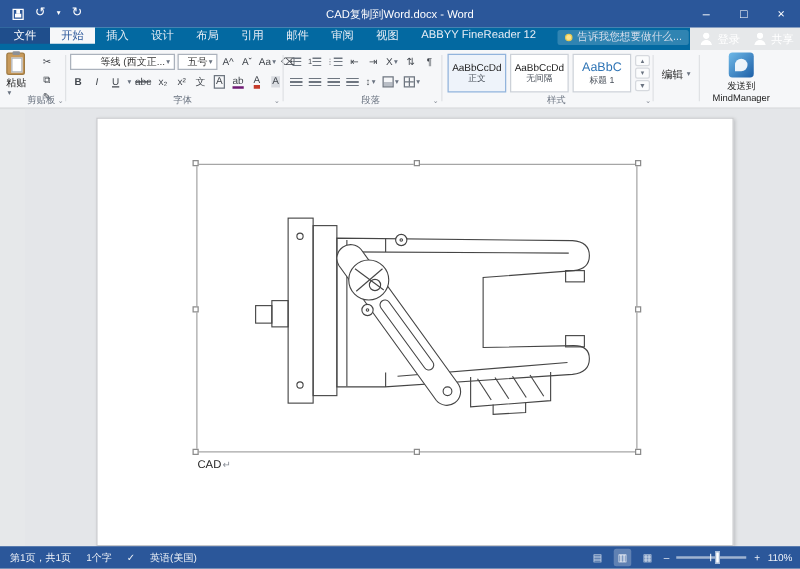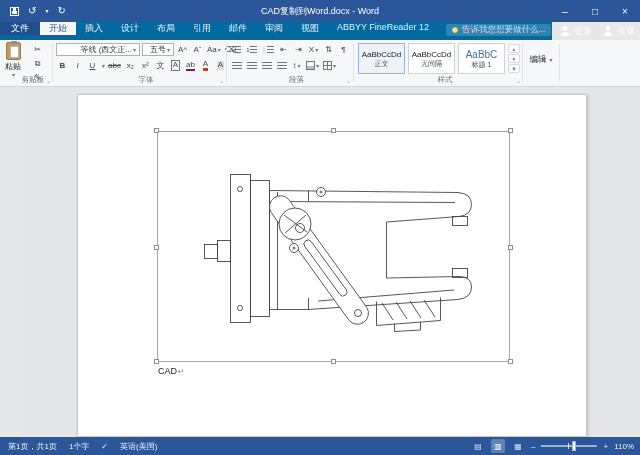--- a/index.html
+++ b/index.html
@@ -134,21 +134,21 @@
     </span>
     <span class="acct">
       <span class="ic-person"></span>
       <span>共享</span>
     </span>
   </div>
 
   <div class="ribbon">
 
     <div class="rgroup" style="left:0;width:52px;">
-      <div style="position:absolute;left:5px;top:2px;display:flex;flex-direction:column;align-items:center;">
+      <div style="position:absolute;left:5px;top:2px;display:flex;flex-direction:column;align-items:flex-start;">
         <span class="ic-paste">
             <i></i>
             <b></b>
           </span>
         <span style="font-size:8px;margin-top:1px;">粘贴</span>
         <span class="caret">▾</span>
       </div>
       <div style="position:absolute;left:31px;top:3px;display:flex;flex-direction:column;gap:1px;">
         <span class="rbtn">✂</span>
         <span class="rbtn">⧉</span>
@@ -286,20 +286,29 @@
     <div class="divider" style="left:522px;"></div>
 
     <div class="rgroup" style="left:523px;width:36px;">
       <div style="position:absolute;left:0;right:0;top:14px;display:flex;align-items:center;justify-content:center;gap:2px;">
         <span style="font-size:8.5px;">编辑</span>
         <span class="caret">▾</span>
       </div>
     </div>
     <div class="divider" style="left:559px;"></div>
 
+    <div class="rgroup" style="left:560px;width:66px;">
+      <div style="position:absolute;left:0;right:0;top:2px;display:flex;flex-direction:column;align-items:center;">
+        <span class="ic-mm">
+            <i></i>
+          </span>
+        <span style="font-size:7.5px;margin-top:2px;">发送到</span>
+        <span style="font-size:7.5px;">MindManager</span>
+      </div>
+    </div>
   </div>
 
   <div class="docarea">
     <div class="page">
 
       <div class="selection">
         <svg width="353" height="231" viewBox="0 0 353 231">
           <g stroke="#454545" stroke-width="0.9" fill="none">
 
             <rect x="46.5" y="112.5" width="13" height="14"></rect>

